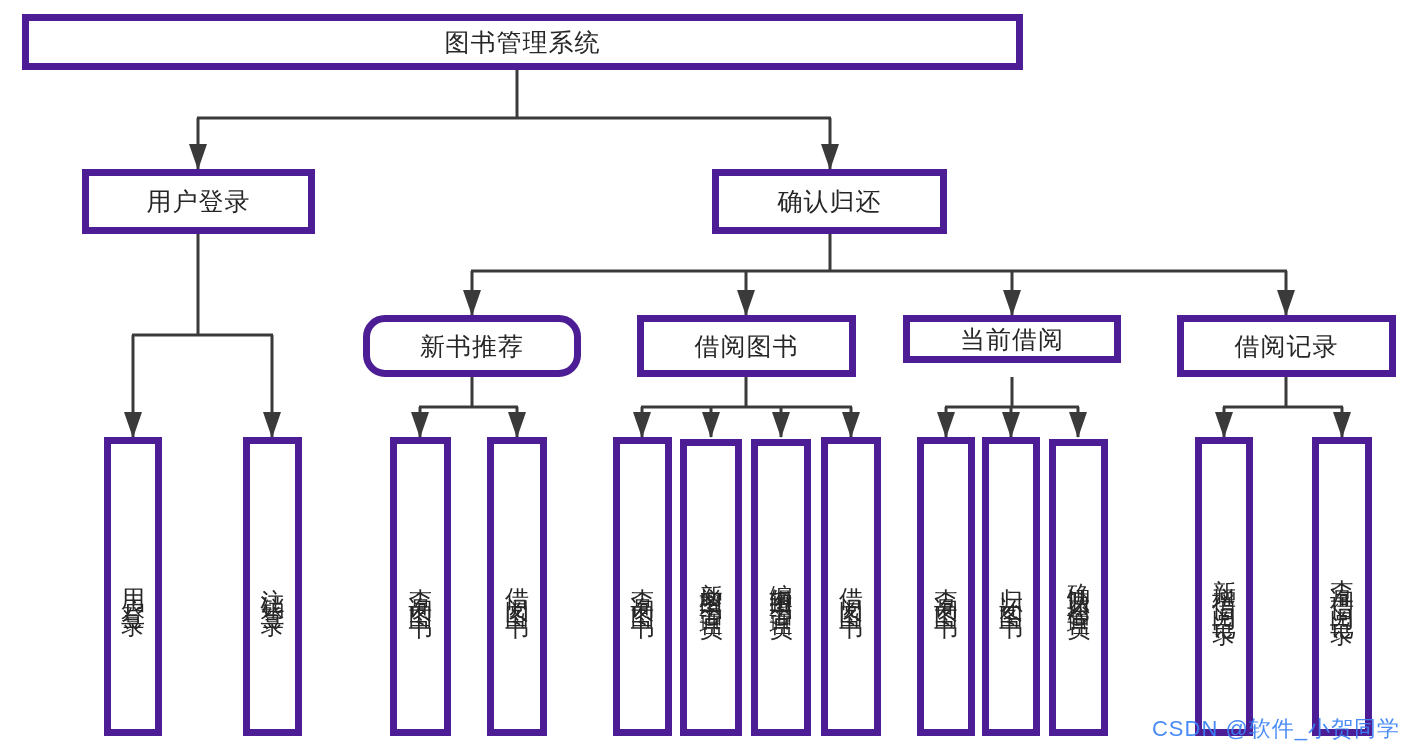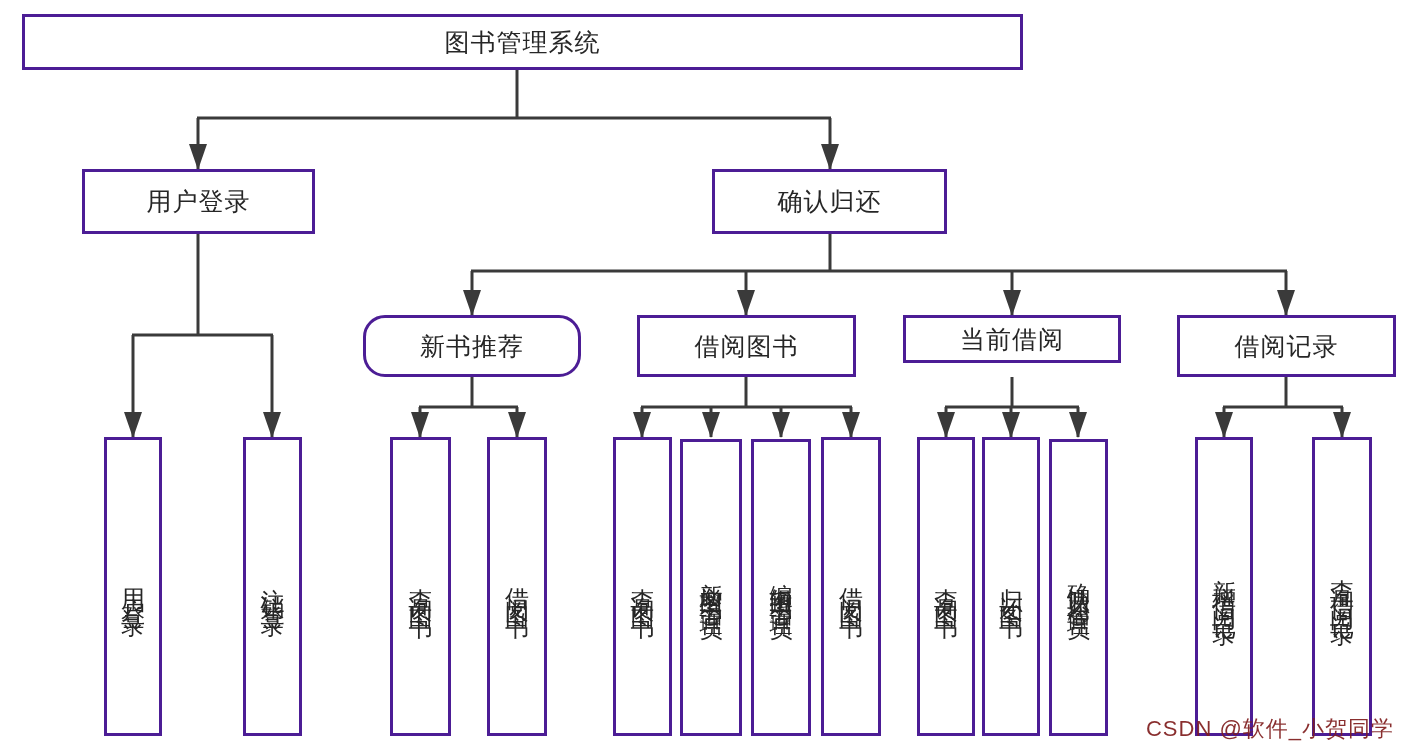--- a/index.html
+++ b/index.html
@@ -14,21 +14,21 @@
   #connectors {
     position: absolute;
     left: 0; top: 0;
     width: 1405px; height: 747px;
     z-index: 0;
   }
   .box {
     position: absolute;
     box-sizing: border-box;
     background: #ffffff;
-    border: 3px solid #4c1d95;
+    border: 7px solid #4c1d95;
     display: flex;
     align-items: center;
     justify-content: center;
     z-index: 1;
   }
   .hlabel {
     font-size: 25px;
     color: #262626;
     letter-spacing: 1px;
     white-space: nowrap;
@@ -41,26 +41,26 @@
     color: #262626;
     white-space: nowrap;
     line-height: 1;
   }
   .vlabel.tight {
     font-size: 23px;
     letter-spacing: 5px;
   }
   #watermark {
     position: absolute;
-    right: 11px;
+    right: 5px;
     bottom: 3px;
     z-index: 2;
     font-size: 22px;
     letter-spacing: 1px;
-    color: #7f1d1d;
+    color: #3b82f6;
     opacity: 0.92;
     white-space: nowrap;
   }
 </style>
 </head>
 <body>
 
 <div id="canvas">
 
   <svg id="connectors" viewBox="0 0 1405 747" xmlns="http://www.w3.org/2000/svg">

